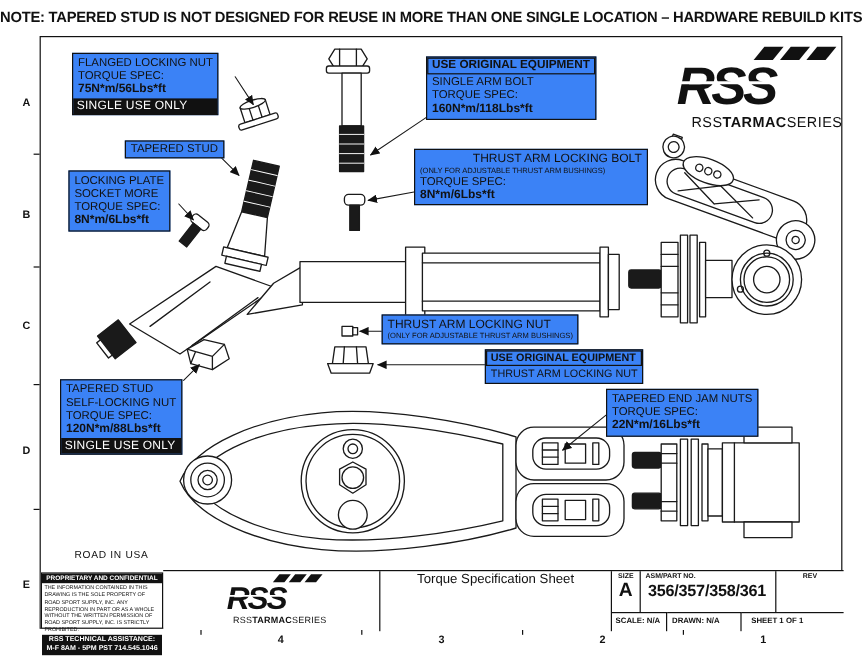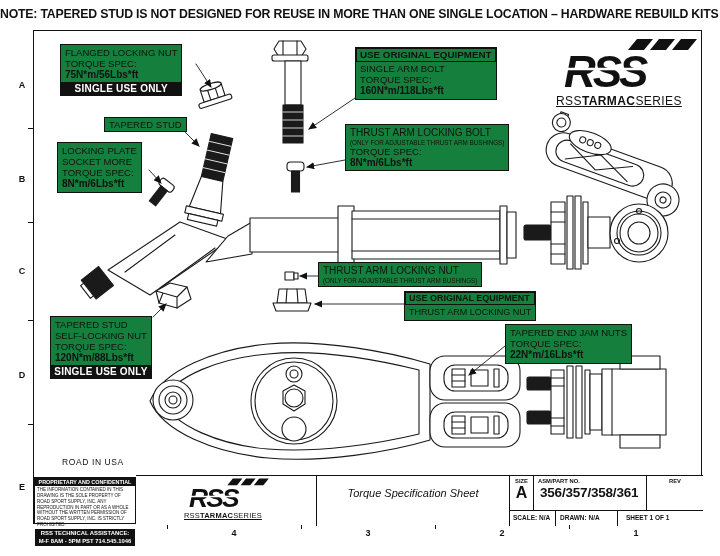--- a/index.html
+++ b/index.html
@@ -7,47 +7,47 @@
        font-family:"Liberation Sans", sans-serif;color:#111;}
   .note{position:absolute;left:0;top:7px;width:720px;text-align:center;
         font-size:12.3px;font-weight:bold;letter-spacing:-0.2px;white-space:nowrap;}
   .frame{position:absolute;left:33px;top:30px;width:669px;height:494px;
          border:1.4px solid #111;box-sizing:border-box;background:#fff;}
   .zone-letter{position:absolute;width:14px;text-align:center;font-size:9px;font-weight:bold;}
   .zone-number{position:absolute;width:20px;text-align:center;font-size:9px;font-weight:bold;top:528px;}
   .tick-v{position:absolute;width:1.2px;height:5px;background:#111;top:524px;}
   .tick-h{position:absolute;width:5px;height:1.2px;background:#111;left:28px;}
   .drawing{position:absolute;left:33px;top:30px;}
-  .callout{position:absolute;border:1.3px solid #111;background:#15803d;
+  .callout{position:absolute;border:1.3px solid #111;background:#3b82f6;
            padding:2px 4px;font-size:9.5px;line-height:1.16;white-space:nowrap;z-index:5;}
   .callout .torque{font-weight:bold;font-size:10px;}
-  .callout .bar{display:block;background:#111;color:#fff;font-weight:bold;text-align:center;
+  .callout .bar{display:block;background:#111;color:#fff;font-weight:normal;
                 font-size:10px;margin:1px -4px -2px -4px;padding:1px 3px;letter-spacing:.2px;}
   .callout .hdr{display:block;font-weight:bold;font-size:9.8px;border:1.3px solid #111;
                 margin:-2px -4px 1px -4px;padding:0 3px 1px 3px;}
   .callout .sub{display:block;font-size:6.3px;line-height:1.15;}
   .made-in{position:absolute;left:62px;top:457px;font-size:8.5px;letter-spacing:.6px;}
   
   .tb{position:absolute;left:136px;top:475px;width:567px;height:50px;
       border-top:1.3px solid #111;box-sizing:border-box;background:#fff;z-index:4;}
   .tb .cell{position:absolute;box-sizing:border-box;}
   .br{border-right:1.3px solid #111;}
   .bt{border-top:1.3px solid #111;}
   .tb-title-main{font-size:13px;font-weight:bold;text-align:center;margin-top:6px;letter-spacing:-0.2px;}
-  .tb-title-sub{font-size:11px;text-align:center;margin-top:11px;font-style:italic;}
+  .tb-title-sub{font-size:11px;text-align:center;margin-top:1px;}
   .lbl{font-size:5.8px;font-weight:bold;}
   .tb-prop{position:absolute;left:34px;top:477px;width:102px;height:47px;z-index:5;
            border:1.1px solid #111;box-sizing:border-box;background:#fff;
            display:flex;flex-direction:column;}
   .tb-prop .pbar{background:#111;color:#fff;font-weight:bold;font-size:5.4px;
                  text-align:center;padding:1px 0;}
   .tb-prop .pbody{flex:1;font-size:4.5px;line-height:1.3;padding:1px 2px;text-align:left;}
   .tb-prop .abar{background:#111;color:#fff;font-weight:bold;font-size:5.9px;
                  text-align:center;line-height:1.3;padding:1px 0;}
-  .rss-series{white-space:nowrap;text-align:left;text-decoration:underline;}
+  .rss-series{white-space:nowrap;text-align:right;}
   .rss-series b{font-weight:bold;}
 </style>
 </head>
 <body>
 
 <div class="note">NOTE: TAPERED STUD IS NOT DESIGNED FOR REUSE IN MORE THAN ONE SINGLE LOCATION – HARDWARE REBUILD KITS AVAILABLE</div>
 
 <div class="frame"></div>
 
 <div class="zone-letter" style="left:15px;top:80px;">A</div>
@@ -268,21 +268,21 @@
 </div>
 
 <div class="callout" style="left:355px;top:47px;">
   <span class="hdr">USE ORIGINAL EQUIPMENT</span>
   <span>SINGLE ARM BOLT</span><br>
   <span>TORQUE SPEC:</span><br>
   <span class="torque">160N*m/118Lbs*ft</span>
 </div>
 
 <div class="callout" style="left:345px;top:124px;">
-  <span style="font-size:10px;">THRUST ARM LOCKING BOLT</span>
+  <span style="font-size:10px;margin-left:44px;">THRUST ARM LOCKING BOLT</span>
   <span class="sub">(ONLY FOR ADJUSTABLE THRUST ARM BUSHINGS)</span>
   <span>TORQUE SPEC:</span><br>
   <span class="torque">8N*m/6Lbs*ft</span>
 </div>
 
 <div class="callout" style="left:318px;top:262px;">
   <span style="font-size:10px;">THRUST ARM LOCKING NUT</span>
   <span class="sub">(ONLY FOR ADJUSTABLE THRUST ARM BUSHINGS)</span>
 </div>
 

